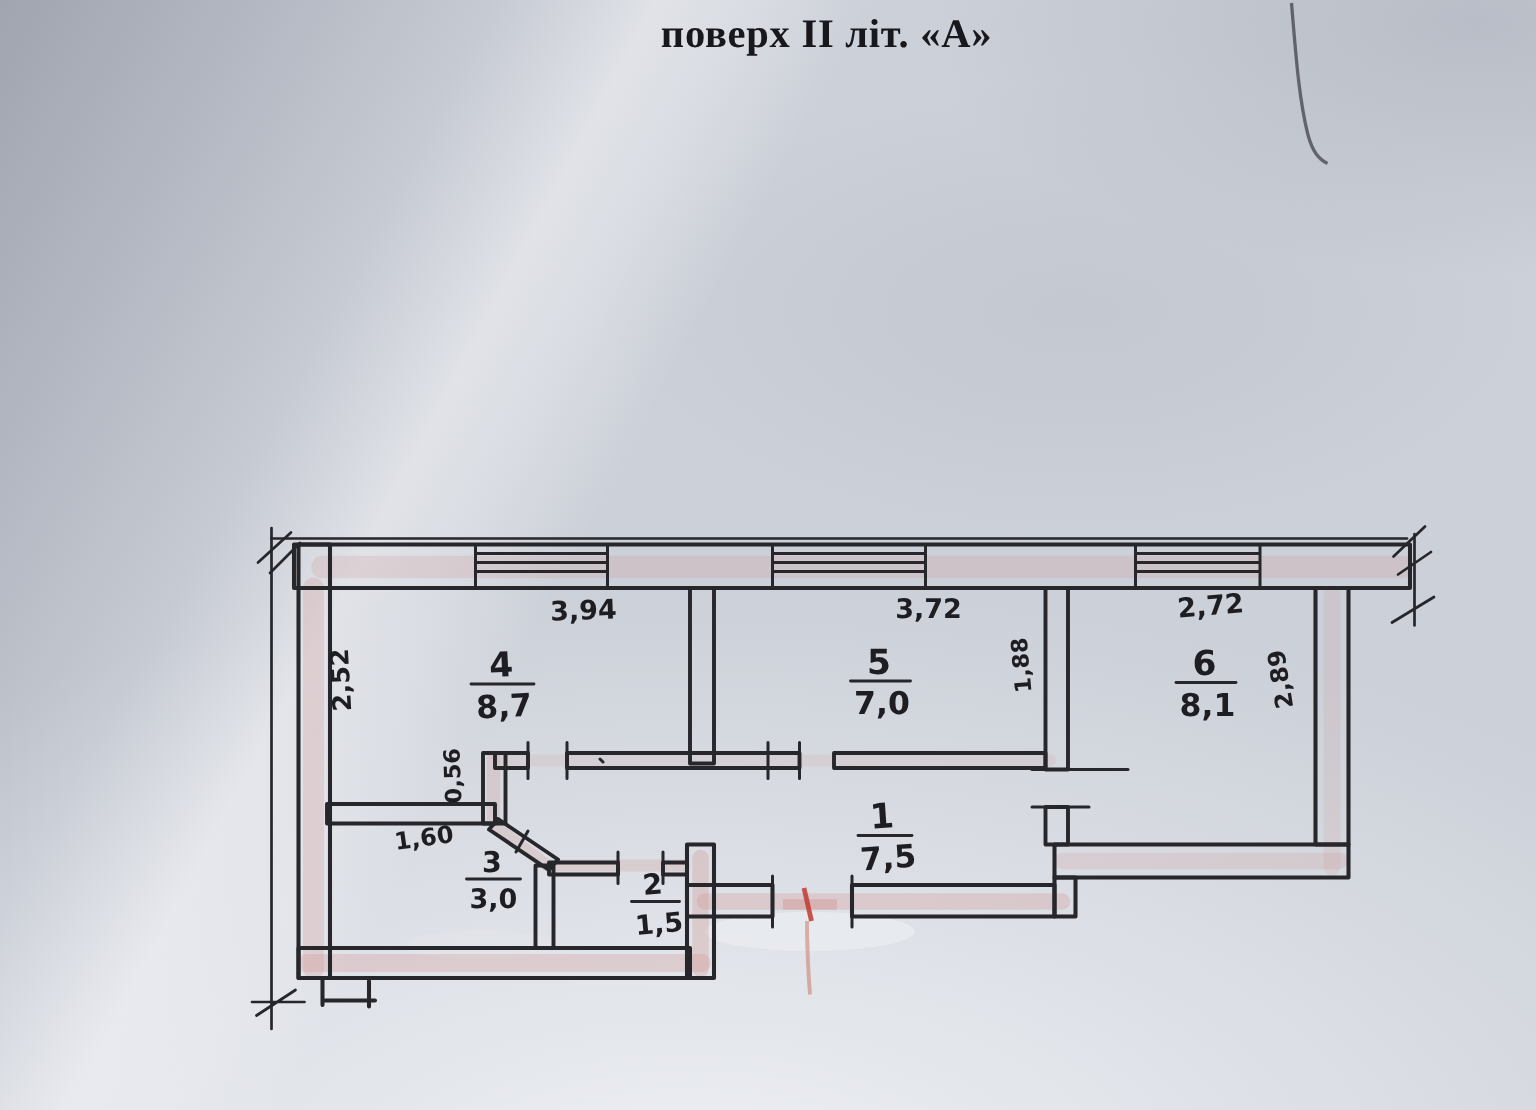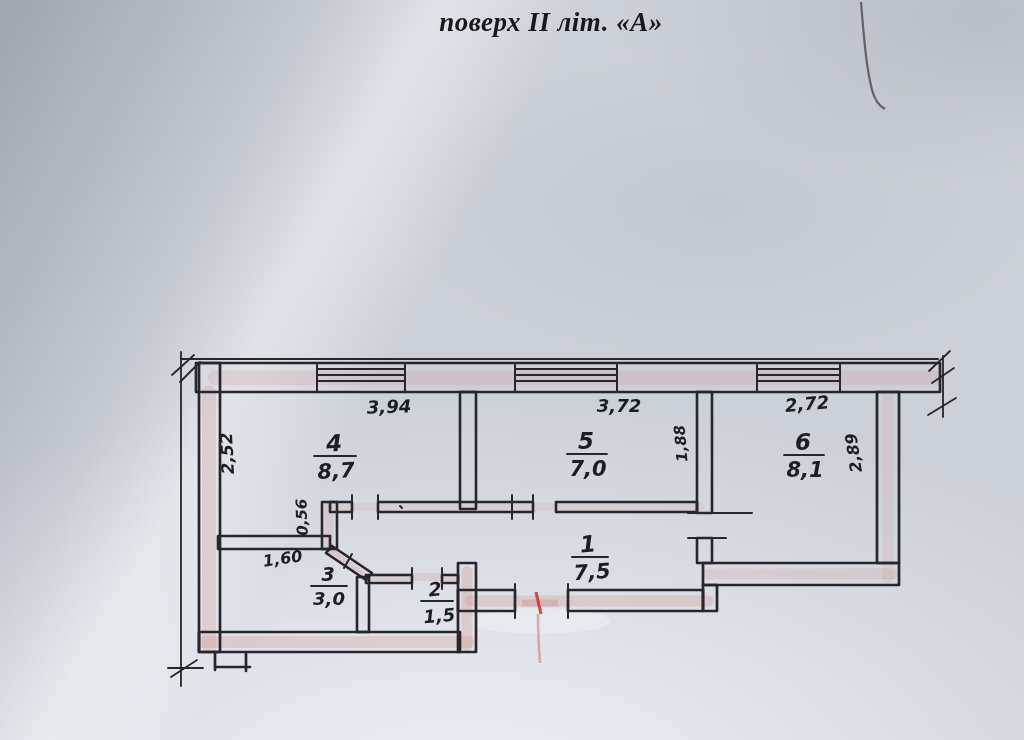--- a/index.html
+++ b/index.html
@@ -5,21 +5,20 @@
   html,body{margin:0;padding:0;background:#9aa0ab;}
   .sheet{
     position:relative;width:1024px;height:740px;overflow:hidden;
     background:
       linear-gradient(118deg, rgba(70,76,92,.33) 0%, rgba(96,102,118,.22) 13%, rgba(150,156,170,.12) 23%, rgba(255,255,255,0) 36%),
       linear-gradient(118deg, rgba(255,255,255,0) 23%, rgba(252,252,254,.50) 31%, rgba(255,255,255,0) 41%),
       radial-gradient(60% 38% at 96% 2%, rgba(108,114,130,.20), rgba(255,255,255,0) 60%),
       radial-gradient(45% 30% at 70% 28%, rgba(120,126,142,.10), rgba(255,255,255,0) 70%),
       radial-gradient(140% 95% at 45% 108%, rgba(240,242,246,.95) 0%, rgba(255,255,255,0) 58%),
       #ccd0d8;
-    font-style: italic;
   }
   svg{position:absolute;left:0;top:0;}
   .ink path,.ink rect,.ink line{stroke:#26262b;fill:none;stroke-linecap:round;stroke-linejoin:round;}
   text{fill:#1d1d22;font-family:"DejaVu Sans",sans-serif;font-weight:bold;}
   .title-text{font-family:"Liberation Serif",serif;font-size:27px;letter-spacing:.5px;fill:#17171c;}
 </style>
 </head>
 <body>
 
 <div class="sheet">

